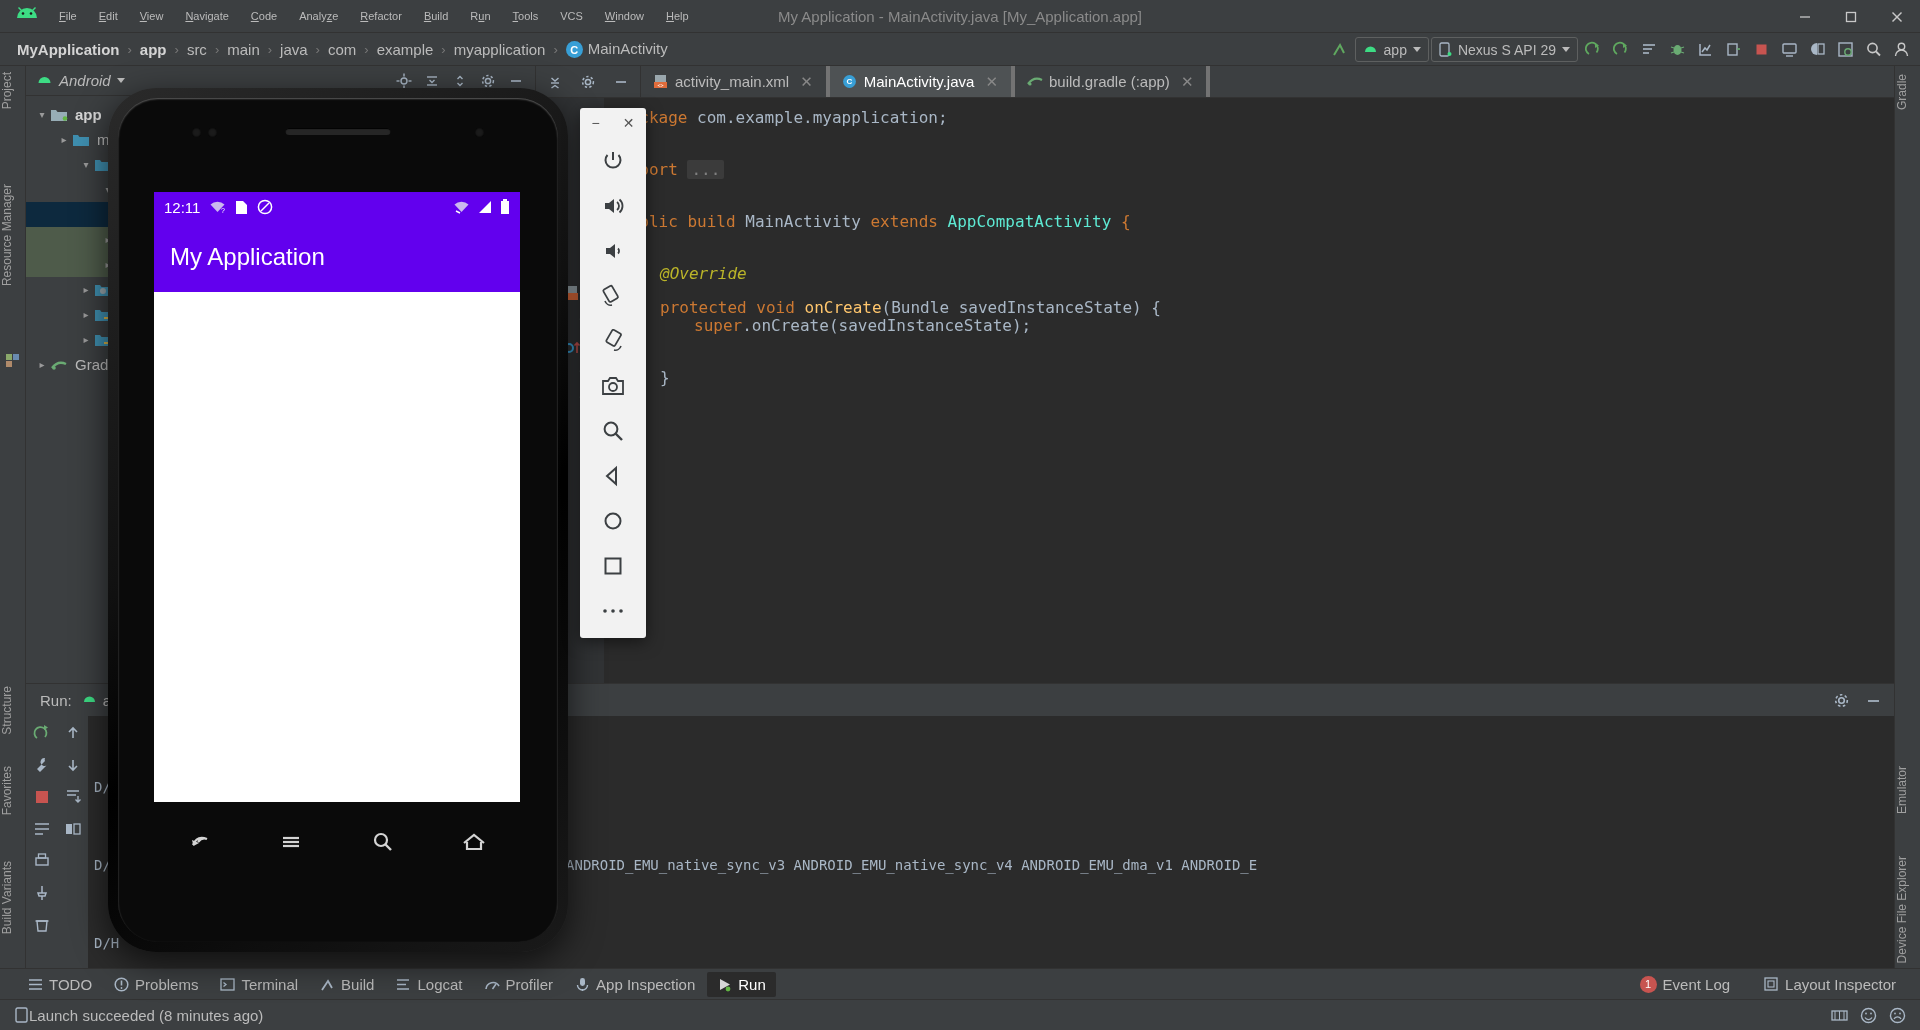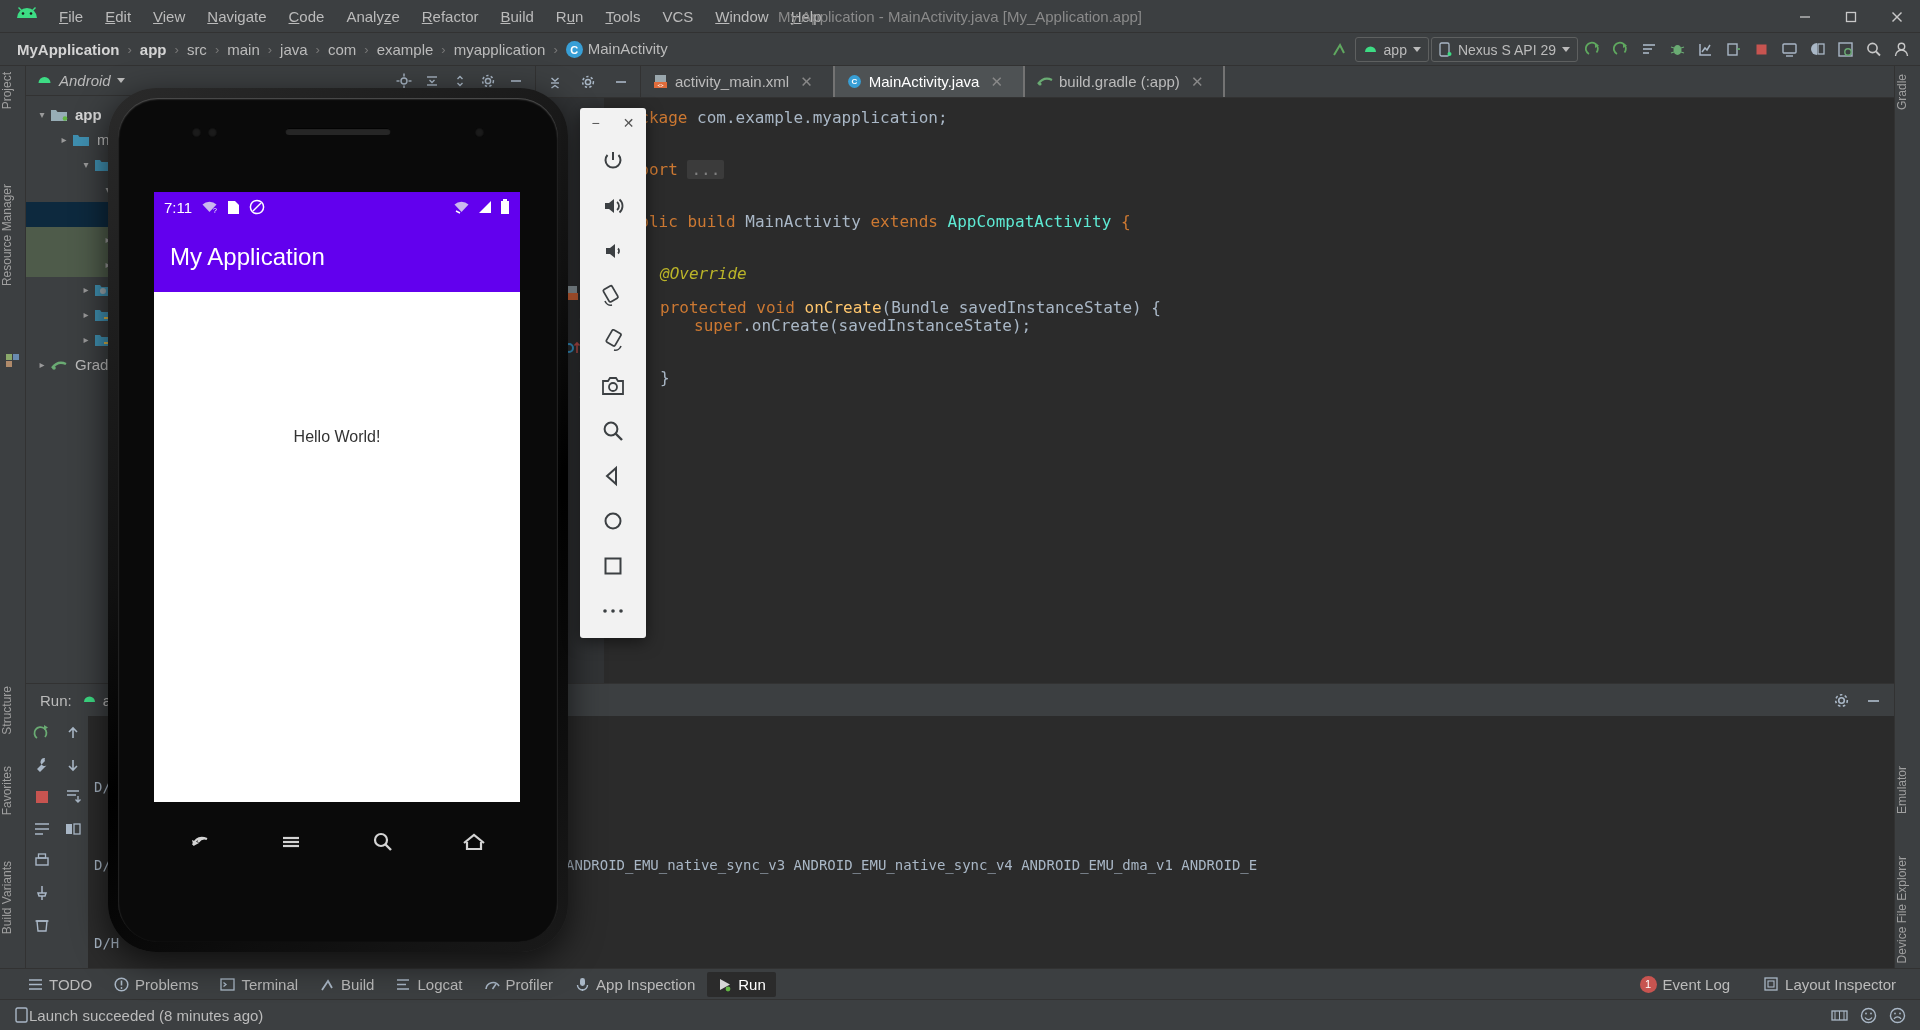--- a/index.html
+++ b/index.html
@@ -10,21 +10,21 @@
     -webkit-font-smoothing:antialiased;
   }
   .app { position:relative; width:1920px; height:1030px; background:#3c3f41; }
 
   
   .titlebar { height:33px; background:#3c3f41; display:flex; align-items:center;
               border-bottom:1px solid #323232; position:relative; }
   .android-logo { width:26px; height:20px; margin:0 8px 0 14px; position:relative; flex:none; }
   .android-logo svg { display:block; }
   .menubar { display:flex; align-items:center; gap:0px; }
-  .menu-item { padding:3px 11px; color:#bbbbbb; font-size:15px; cursor:default; white-space:nowrap; }
+  .menu-item { padding:3px 11px; color:#bbbbbb; font-size:11px; cursor:default; white-space:nowrap; }
   .menu-item u { text-decoration:underline; }
   .win-title { position:absolute; left:50%; transform:translateX(-50%);
                color:#8a8a8a; font-size:15px; white-space:nowrap; }
   .win-btns { position:absolute; right:0; top:0; height:33px; display:flex; align-items:center; }
   .win-btn { width:46px; height:33px; display:flex; align-items:center; justify-content:center;
              color:#c8c8c8; font-size:15px; }
 
   
   .navbar { height:33px; background:#3c3f41; display:flex; align-items:center;
             padding-left:12px; border-bottom:1px solid #323232; position:relative; }
@@ -73,22 +73,22 @@
   .tlabel { color:#bbbbbb; }
   .tlabel.b { font-weight:bold; color:#d6d6d6; }
   .cls-ic { width:17px; height:17px; border-radius:50%; background:#389fd6; color:#fff;
             font-size:11px; font-weight:bold; display:inline-flex; align-items:center;
             justify-content:center; margin-right:7px; flex:none; }
 
   
   .editor-col { flex:1; display:flex; flex-direction:column; min-width:0; }
   .tabstrip { height:32px; background:#3c3f41; display:flex; align-items:stretch;
               border-bottom:1px solid #323232; }
-  .tab { display:flex; align-items:center; gap:7px; padding:0 20px 0 12px; font-size:15px;
-         color:#bbbbbb; border-right:2px solid #737373; white-space:nowrap; position:relative; }
+  .tab { display:flex; align-items:center; gap:7px; padding:0 13px 0 12px; font-size:15px;
+         color:#bbbbbb; border-right:4px solid #737373; white-space:nowrap; position:relative; }
   .tab.active { background:#4e5254; color:#ffffff; }
   .tab .x { color:#888; font-size:15px; margin-left:4px; }
   .tab-ic { width:15px; height:15px; flex:none; }
 
   .editor { flex:1; background:#2b2b2b; position:relative; overflow:hidden;
             font-family:"DejaVu Sans Mono","Liberation Mono",monospace; font-size:16px; }
   .gutter { position:absolute; left:0; top:0; bottom:0; width:68px; background:#313335; }
   .code-area { position:absolute; left:68px; top:0; right:0; bottom:0; }
   .lnum { position:absolute; right:12px; color:#606366; font-size:15px;
           font-family:"DejaVu Sans Mono",monospace; }
@@ -758,21 +758,21 @@
   <div class="emu">
     <div class="emu-frame"></div>
     <div class="emu-gloss"></div>
     <div class="emu-speaker"></div>
     <div class="emu-cam" style="left:84px;"></div>
     <div class="emu-cam" style="left:100px;"></div>
     <div class="emu-cam" style="right:84px;"></div>
 
     <div class="emu-screen">
       <div class="emu-status">
-        <span class="st-time">7:11</span>
+        <span class="st-time">12:11</span>
         <span class="st-ic">
           <svg width="17" height="14" viewBox="0 0 17 14">
               <path d="M8.5 12 L1.5 4.5 a10 10 0 0 1 14 0z" fill="#cbb8ee"></path>
               <text x="12" y="13" font-size="7" fill="#fff" font-family="sans-serif">?</text>
             </svg>
         </span>
         <span class="st-ic">
           <svg width="13" height="15" viewBox="0 0 13 15">
               <path d="M1 1 h7 l4 4 v9 H1z" fill="#ffffff"></path>
             </svg>
@@ -799,23 +799,20 @@
             <svg width="10" height="16" viewBox="0 0 10 16">
                 <rect x="3" y="0" width="4" height="2" fill="#fff"></rect>
                 <rect x="1" y="2" width="8" height="13" fill="#fff"></rect>
               </svg>
           </span>
         </span>
       </div>
       <div class="emu-appbar">
         <span>My Application</span>
       </div>
-      <div class="emu-content">
-        <span class="hello">Hello World!</span>
-      </div>
     </div>
 
     <div class="emu-navbar">
       <span class="nav-ic">
         <svg width="30" height="30" viewBox="0 0 30 30">
             <path d="M8 18 q4 -10 14 -6 q-5 -2 -9 3" fill="none" stroke="#d4d4d4" stroke-width="2.2"></path>
             <path d="M7 13 L8.5 19 L14 16z" fill="#d4d4d4"></path>
           </svg>
       </span>
       <span class="nav-ic">

